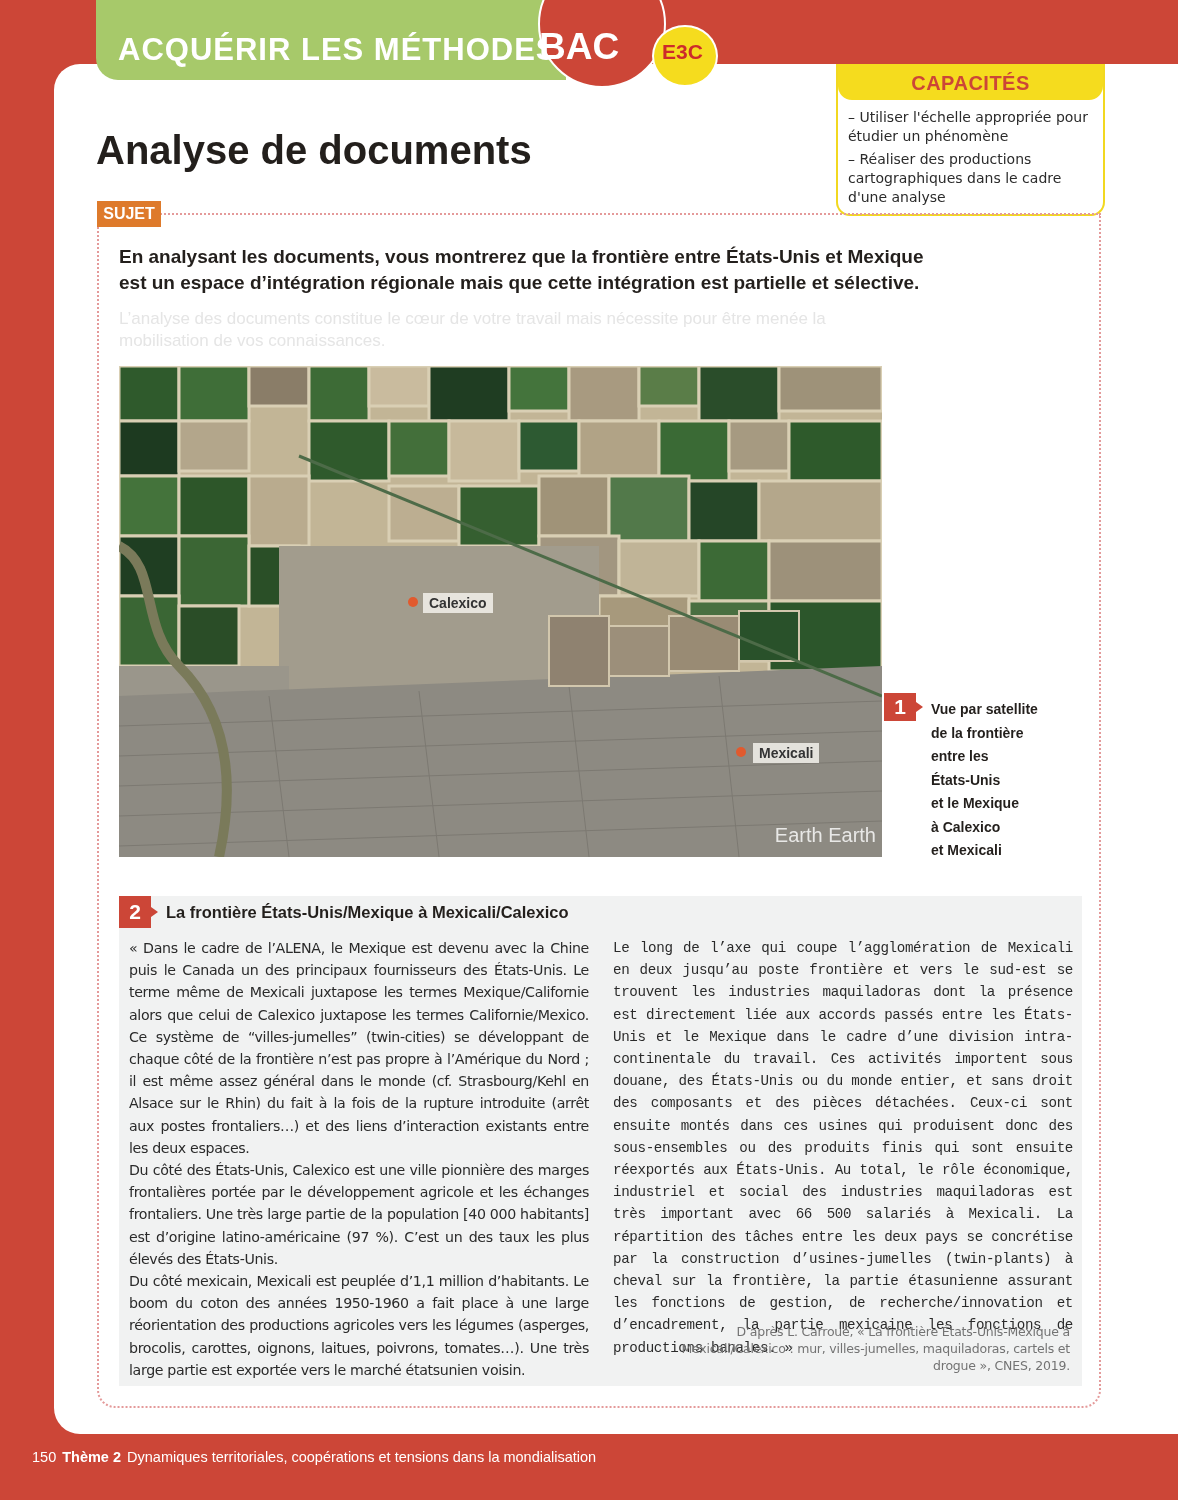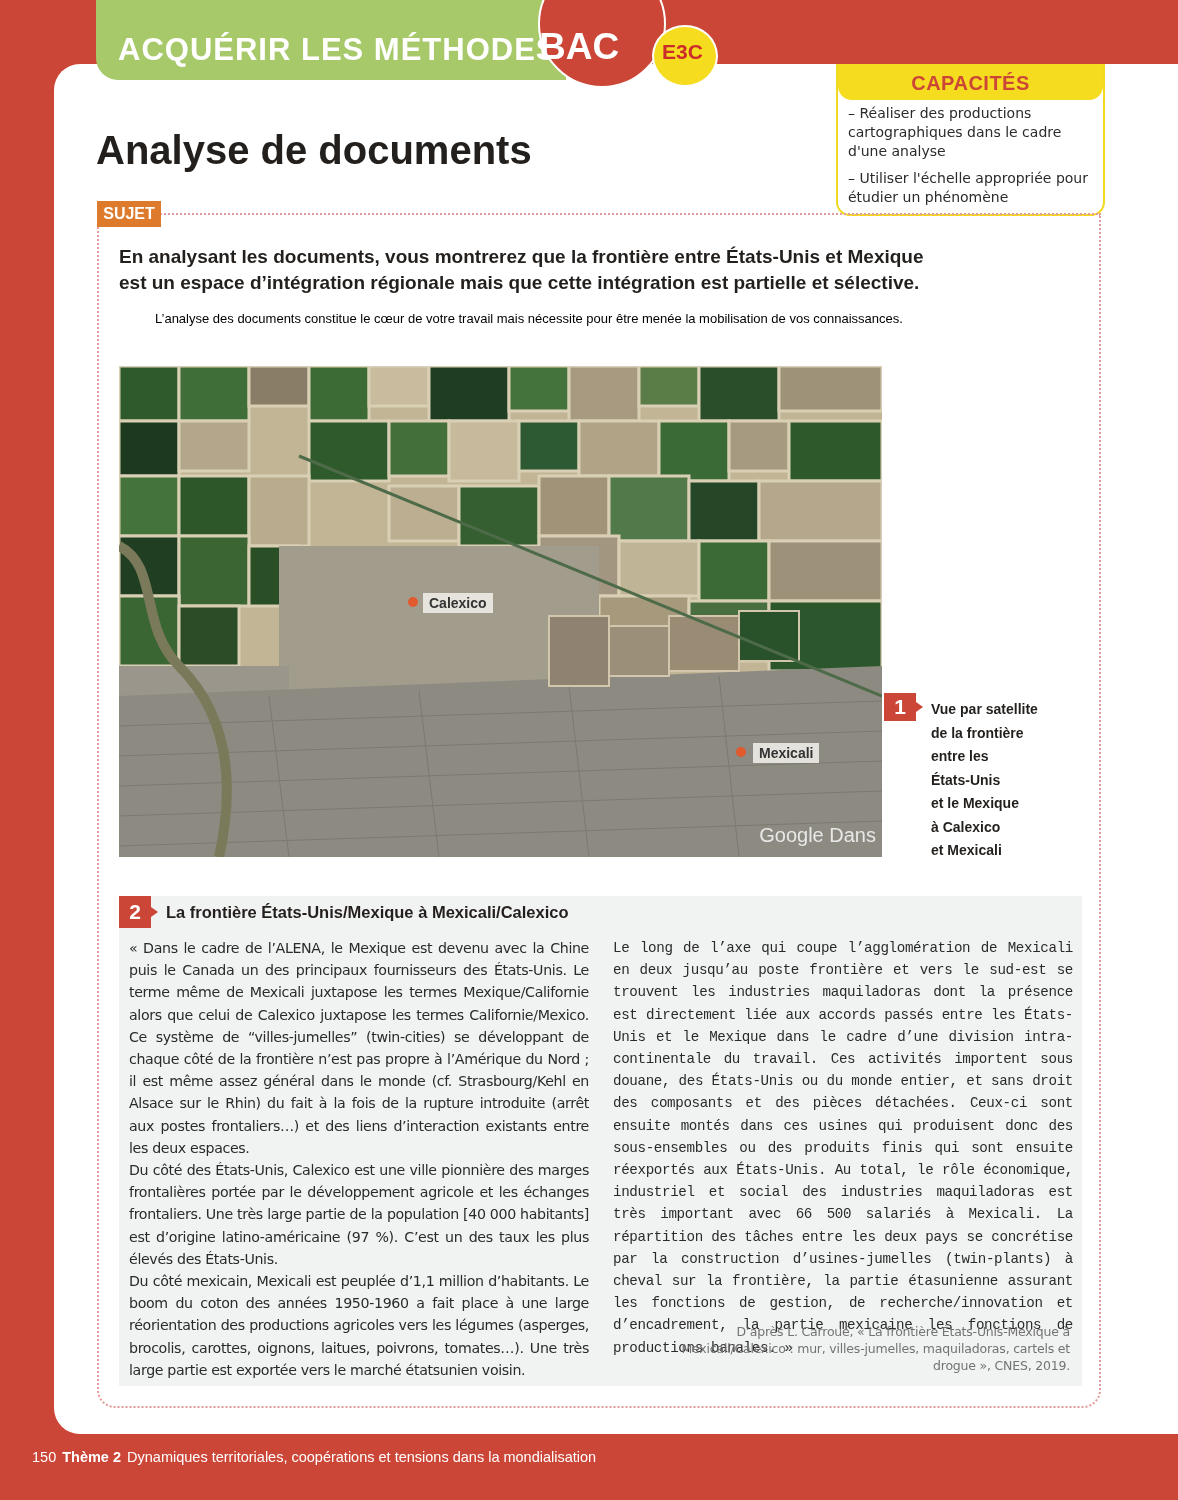--- a/index.html
+++ b/index.html
@@ -31,21 +31,21 @@
                 font-weight:bold; font-size:40px; color:#231f1c; }
   .sujet-tag { position:absolute; left:97px; top:201px; width:64px; height:26px; background:#de7a2b;
                color:#fff; font-family:"Liberation Sans", sans-serif; font-weight:bold; font-size:16px;
                line-height:26px; text-align:center; }
   .sujet-frame { position:absolute; left:97px; top:213px; width:1004px; height:1195px;
                  border-top:2px dotted #e49a9a; border-right:2px dotted #e49a9a; border-bottom:2px dotted #e49a9a;
                  border-left:2px dotted #e49a9a; border-radius:0 0 18px 18px; box-sizing:border-box; }
   .sujet-main { position:absolute; left:119px; top:244px; width:830px; font-family:Liberation Sans, sans-serif;
                 font-weight:bold; font-size:19px; line-height:26px; color:#231f1c; }
   .sujet-note { position:absolute; left:119px; top:308px; width:760px; font-family:"Liberation Sans", sans-serif;
-                font-size:13px; line-height:22px; color:#000000;margin-left:36px; }
+                font-size:17px; line-height:22px; color:#e5e5e5; }
 
   .sat-map { position:absolute; left:119px; top:366px; width:763px; height:491px; overflow:hidden;
              background:#b8ad93; }
   .sat-map svg { display:block; }
   .map-label { position:absolute; background:rgba(240,238,232,0.88); font-family:"Liberation Sans", sans-serif;
                font-weight:bold; font-size:14px; padding:2px 6px; color:#333; }
   .map-dot { position:absolute; width:10px; height:10px; border-radius:50%; background:#e15a2e; }
   .watermark { position:absolute; right:6px; bottom:10px; font-size:20px; color:rgba(255,255,255,0.8);
                font-family:"Liberation Sans", sans-serif; }
 
@@ -81,22 +81,22 @@
 
 <div class="banner"></div>
 <div class="banner-title">ACQUÉRIR LES MÉTHODES</div>
 <div class="bac-circle"></div>
 <div class="bac-label">BAC</div>
 <div class="e3c-circle"></div>
 <div class="e3c-label">E3C</div>
 
 <div class="cap-box">
   <div class="cap-head">CAPACITÉS</div>
+  <div class="cap-item" style="margin-top:8px">– Utiliser l'échelle appropriée pour étudier un phénomène</div>
   <div class="cap-item">– Réaliser des productions cartographiques dans le cadre d'une analyse</div>
-  <div class="cap-item" style="margin-top:8px">– Utiliser l'échelle appropriée pour étudier un phénomène</div>
 </div>
 
 <div class="page-title">Analyse de documents</div>
 
 <div class="sujet-frame"></div>
 <div class="sujet-tag">SUJET</div>
 <div class="sujet-main">En analysant les documents, vous montrerez que la frontière entre États-Unis et Mexique est un espace d’intégration régionale mais que cette intégration est partielle et sélective.</div>
 <div class="sujet-note">L’analyse des documents constitue le cœur de votre travail mais nécessite pour être menée la mobilisation de vos connaissances.</div>
 
 <div class="sat-map">
@@ -172,21 +172,21 @@
     </g>
 
     <line x1="180" y1="90" x2="763" y2="330" stroke="#4d6b48" stroke-width="3"></line>
 
     <path d="M0 180 C 40 200, 20 260, 60 300 S 120 400, 100 491" stroke="#7a7a5a" stroke-width="10" fill="none"></path>
   </svg>
   <div class="map-dot" style="left:289px;top:231px"></div>
   <div class="map-label" style="left:304px;top:227px">Calexico</div>
   <div class="map-dot" style="left:617px;top:381px"></div>
   <div class="map-label" style="left:634px;top:377px">Mexicali</div>
-  <div class="watermark">Google Dans</div>
+  <div class="watermark">Earth Earth</div>
 </div>
 
 <div class="doc1-num">1</div>
 <div class="doc1-caption">
   <div>Vue par satellite</div>
   <div>de la frontière</div>
   <div>entre les</div>
   <div>États-Unis</div>
   <div>et le Mexique</div>
   <div>à Calexico</div>

